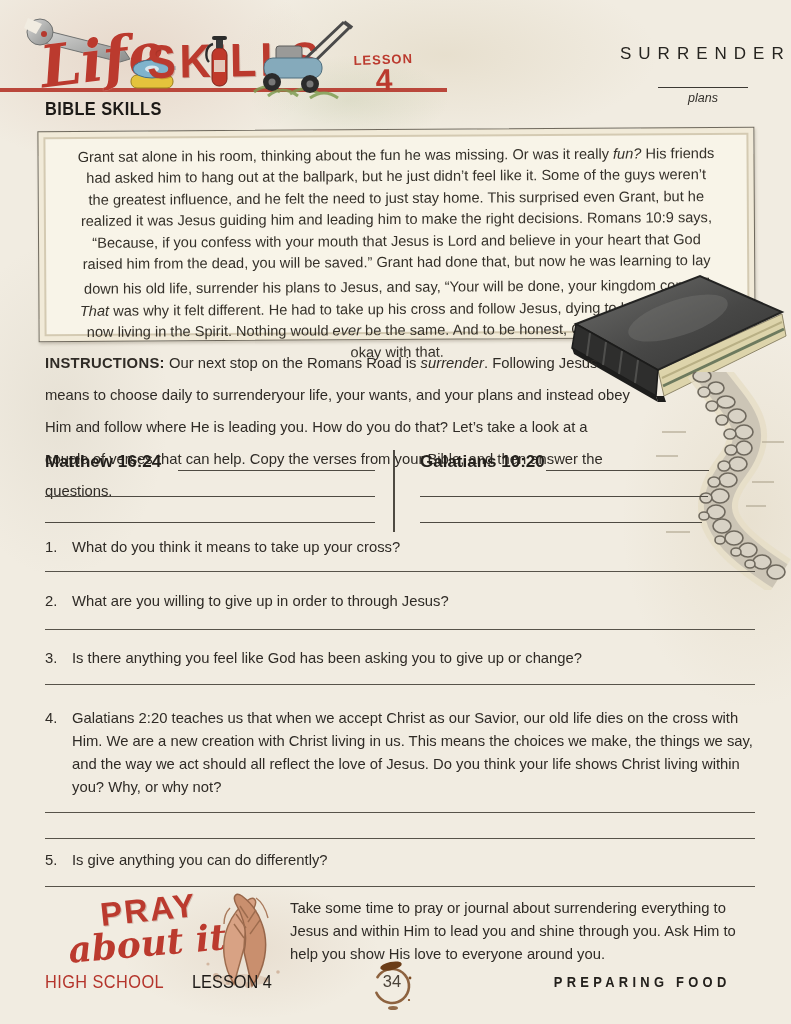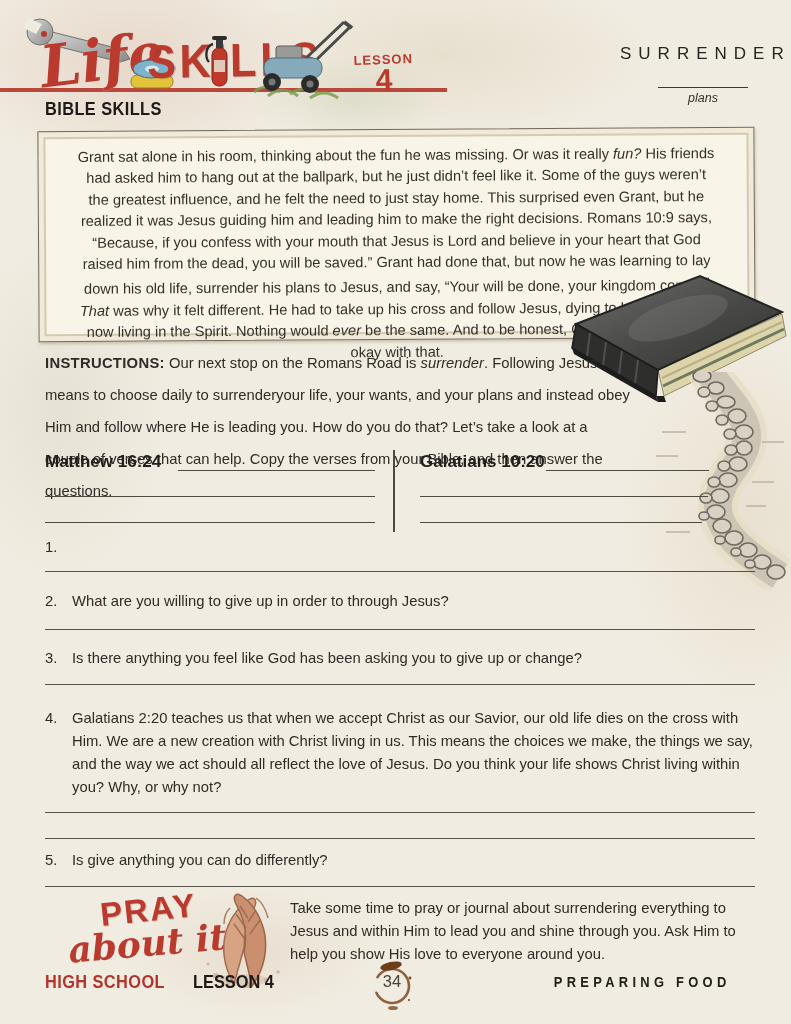--- a/index.html
+++ b/index.html
@@ -59,21 +59,21 @@
   .v-divider { left:393px; top:450px; width:1.6px; height:82px; background:#4e4a42; }
 
   .question { left:45px; width:712px; display:flex; font-size:14.8px; line-height:23px; color:#2f2b26; }
   .q-num { width:27px; flex:none; }
   .answer-line { left:45px; width:710px; border-top:1.6px solid #57534a; height:0; }
 
   .pray-top { left:100px; top:891px; font-size:33px; font-weight:bold; color:#bb3a2e; letter-spacing:2px; transform:rotate(-6deg); text-shadow:1px 1px 0 rgba(120,30,20,.25); }
   .pray-bottom { left:68px; top:922px; font-family:"DejaVu Serif", serif; font-style:italic; font-weight:bold; font-size:36px; color:#bb3a2e; transform:rotate(-5deg); }
   .pray-text { left:290px; top:897px; width:458px; font-size:14.8px; line-height:23px; color:#2f2b26; }
 
-  .footer-left { left:45px; top:971px; font-size:19px; font-weight:bold; }
+  .footer-left { left:45px; top:971px; font-size:19px; font-weight:normal; }
   .footer-left .red { color:#b4342b; letter-spacing:.5px; }
   .footer-left .blk { color:#1d1a17; margin-left:8px; }
   .page-num { left:369px; top:956px; width:46px; height:58px; }
   .page-num .n { position:absolute; left:0; top:16px; width:46px; text-align:center; font-size:16.5px; color:#4a4238; }
   .preparing { left:525px; top:973px; width:230px; text-align:left; font-size:15px; font-weight:bold; letter-spacing:5px; color:#23201c; }
 </style>
 </head>
 <body>
 
 <div class="page">
@@ -214,20 +214,21 @@
 
   <div class="abs v-divider"></div>
 
   <div class="abs verse-label" style="left:420px;top:452px;">Galatians 10:20</div>
   <div class="abs vline" style="left:546px;top:470px;width:163px;"></div>
   <div class="abs vline" style="left:420px;top:496px;width:288px;"></div>
   <div class="abs vline" style="left:420px;top:522px;width:282px;"></div>
 
   <div class="abs question" style="top:536px;">
     <span class="q-num">1.</span>
+    <span>What do you think it means to take up your cross?</span>
   </div>
   <div class="abs answer-line" style="top:571px;"></div>
 
   <div class="abs question" style="top:590px;">
     <span class="q-num">2.</span>
     <span>What are you willing to give up in order to through Jesus?</span>
   </div>
   <div class="abs answer-line" style="top:629px;"></div>
 
   <div class="abs question" style="top:647px;">

